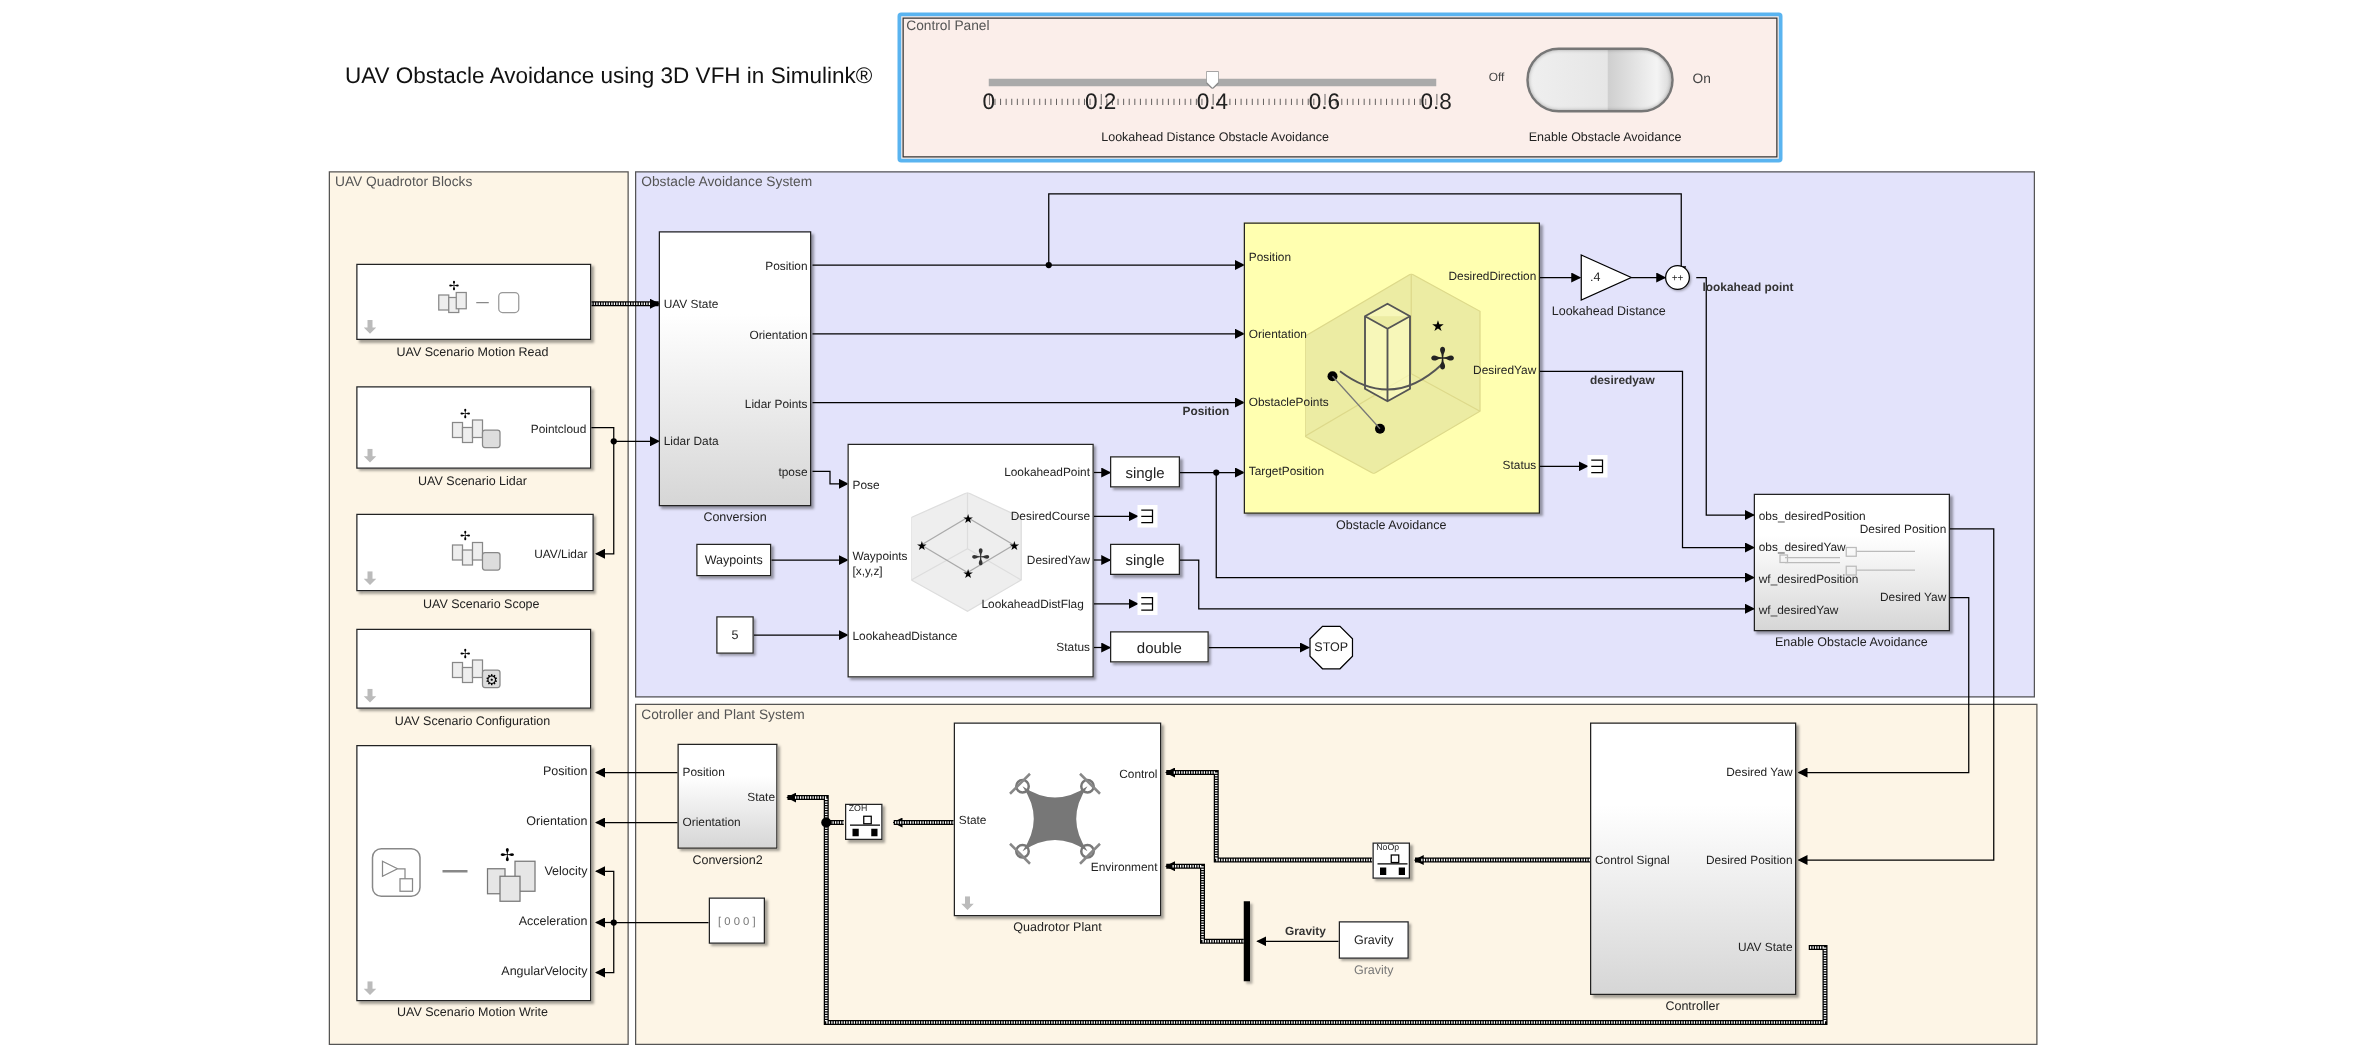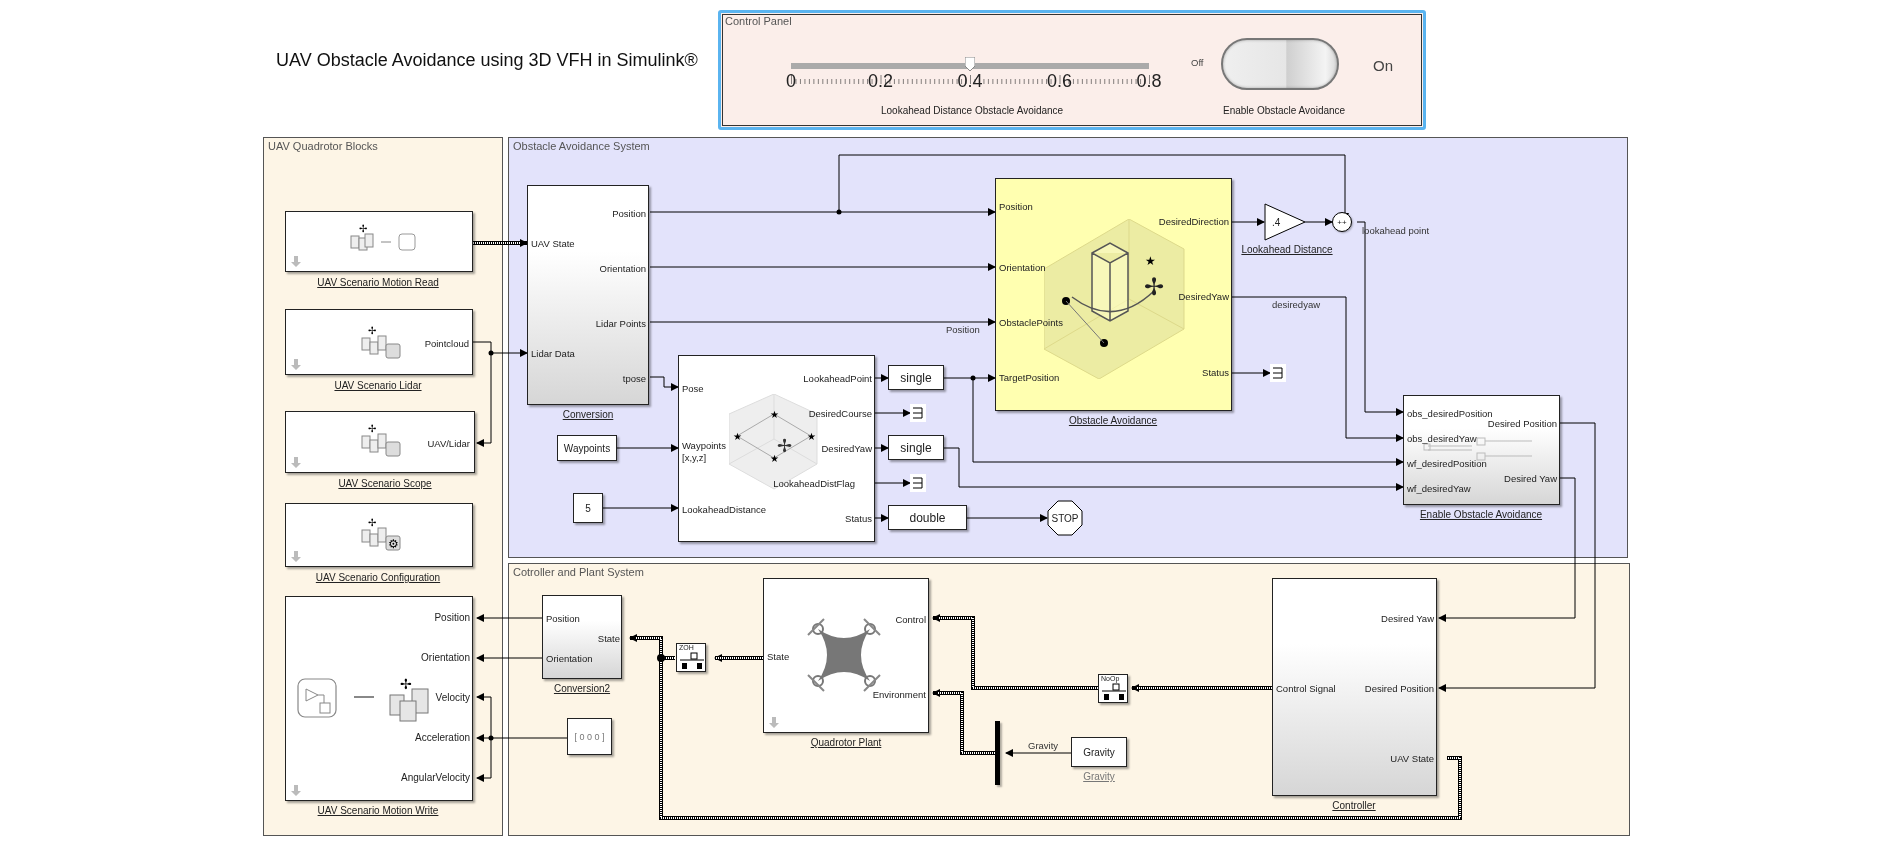--- a/index.html
+++ b/index.html
@@ -9,24 +9,24 @@
   .title { left:276px; top:50px; font-size:18px; color:#111; }
   .area { position:absolute; border:1px solid #555; box-sizing:border-box; }
   .area-label { position:absolute; left:4px; top:2px; font-size:11px; color:#555; }
   .cp { left:718px; top:10px; width:708px; height:120px; background:#fbeeea;
         border:3px solid #5ab4f0; border-radius:3px; box-sizing:border-box; }
   .cp-inner { position:absolute; inset:1px; border:1px solid #333; }
   .blk { position:absolute; background:#fff; border:1px solid #222; box-sizing:border-box;
          box-shadow:2px 2px 2px rgba(0,0,0,0.35); }
   .grad { background:linear-gradient(#ffffff 30%, #d6d6d6); }
   .yellow { background:#ffffb0; }
-  .blabel { position:absolute; font-size:10px; color:#222; white-space:nowrap; transform:translateX(-50%);text-decoration:underline; }
+  .blabel { position:absolute; font-size:10px; color:#222; white-space:nowrap; transform:translateX(-50%); }
   .port { position:absolute; font-size:9.5px; color:#222; white-space:nowrap; }
   .pr { transform:translateX(-100%); }
-  .lbl { position:absolute; font-size:9.5px; color:#333; white-space:nowrap; }
+  .lbl { position:absolute; font-size:9.5px; color:#333; white-space:nowrap;font-weight:bold; }
   svg.wires { position:absolute; left:0; top:0; pointer-events:none; }
   .tick { position:absolute; font-size:18px; color:#222; transform:translateX(-50%); }
   .boxtxt { position:absolute; inset:0; display:flex; align-items:center; justify-content:center; font-size:12px; }
   .arrowdown { position:absolute; left:4px; bottom:3px; width:12px; height:12px; }
 </style>
 </head>
 <body>
 
 <div class="abs title">UAV Obstacle Avoidance using 3D VFH in Simulink®</div>
 
@@ -130,21 +130,21 @@
       <div class="tick" style="left: 159.5px; top: 58px;">0.2</div>
       <div class="tick" style="left: 249px; top: 58px;">0.4</div>
       <div class="tick" style="left: 338.5px; top: 58px;">0.6</div>
       <div class="tick" style="left: 428px; top: 58px; text-align: right;">0.8</div>
     </div>
   <div class="abs" style="left:160px;top:92px;font-size:10px;">Lookahead Distance Obstacle Avoidance</div>
 
   <div class="abs" style="left:470px;top:44px;font-size:9.5px;color:#444">Off</div>
   <div class="abs" style="left:500px;top:25px;width:118px;height:52px;border-radius:26px;border:2px solid #777;box-sizing:border-box;
        background:linear-gradient(90deg,#efefef 0%,#e6e6e6 55%,#cfcfcf 56%,#f4f4f4 90%,#d8d8d8 100%);box-shadow:inset 0 0 3px rgba(0,0,0,0.3);"></div>
-  <div class="abs" style="left:652px;top:44px;font-size:15px;color:#444">On</div>
+  <div class="abs" style="left:633px;top:44px;font-size:11px;color:#444">On</div>
   <div class="abs" style="left:502px;top:92px;font-size:10px;">Enable Obstacle Avoidance</div>
 </div>
 
 <div class="area" style="left:263px;top:137px;width:240px;height:699px;background:#fdf5e6;">
   <div class="area-label">UAV Quadrotor Blocks</div>
 </div>
 <div class="area" style="left:508px;top:137px;width:1120px;height:421px;background:#e3e3fb;">
   <div class="area-label">Obstacle Avoidance System</div>
 </div>
 <div class="area" style="left:508px;top:563px;width:1122px;height:273px;background:#fdf5e6;">
@@ -341,21 +341,21 @@
       <text x="41" y="68" font-size="10">★</text>
     <text x="48" y="58" font-size="18" fill="#333">✢</text>
   </svg>
   <div class="port" style="left:3px;top:27px">Pose</div>
   <div class="port" style="left:3px;top:84px">Waypoints</div>
   <div class="port" style="left:3px;top:96px">[x,y,z]</div>
   <div class="port" style="left:3px;top:148px">LookaheadDistance</div>
   <div class="port pr" style="left:193px;top:17px">LookaheadPoint</div>
   <div class="port pr" style="left:193px;top:52px">DesiredCourse</div>
   <div class="port pr" style="left:193px;top:87px">DesiredYaw</div>
-  <div class="port pr" style="left:176px;top:122px">LookaheadDistFlag</div>
+  <div class="port pr" style="left:188px;top:122px">LookaheadDistFlag</div>
   <div class="port pr" style="left:193px;top:157px">Status</div>
 </div>
 
 <div class="blk" style="left:557px;top:435px;width:60px;height:26px;">
   <div class="boxtxt" style="font-size:10px">Waypoints</div>
 </div>
 <div class="blk" style="left:573px;top:493px;width:30px;height:30px;">
   <div class="boxtxt" style="font-size:10px">5</div>
 </div>
 

